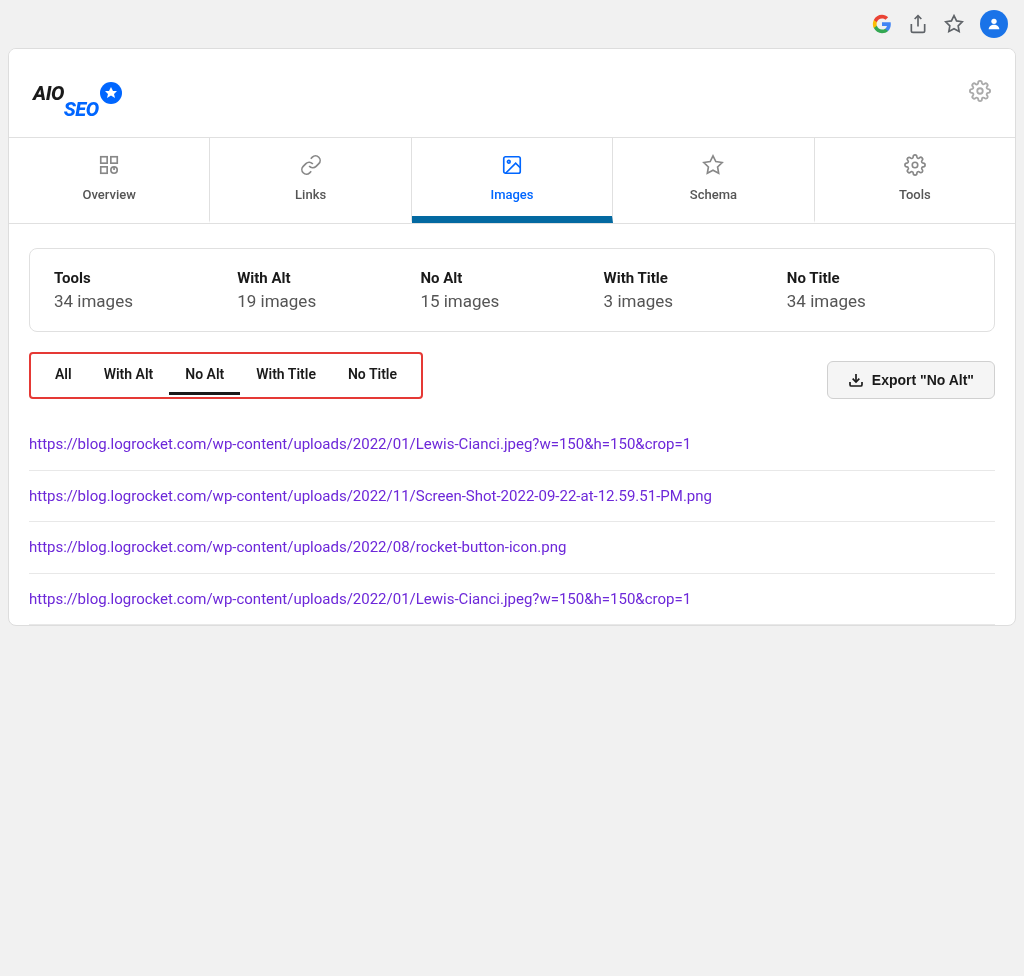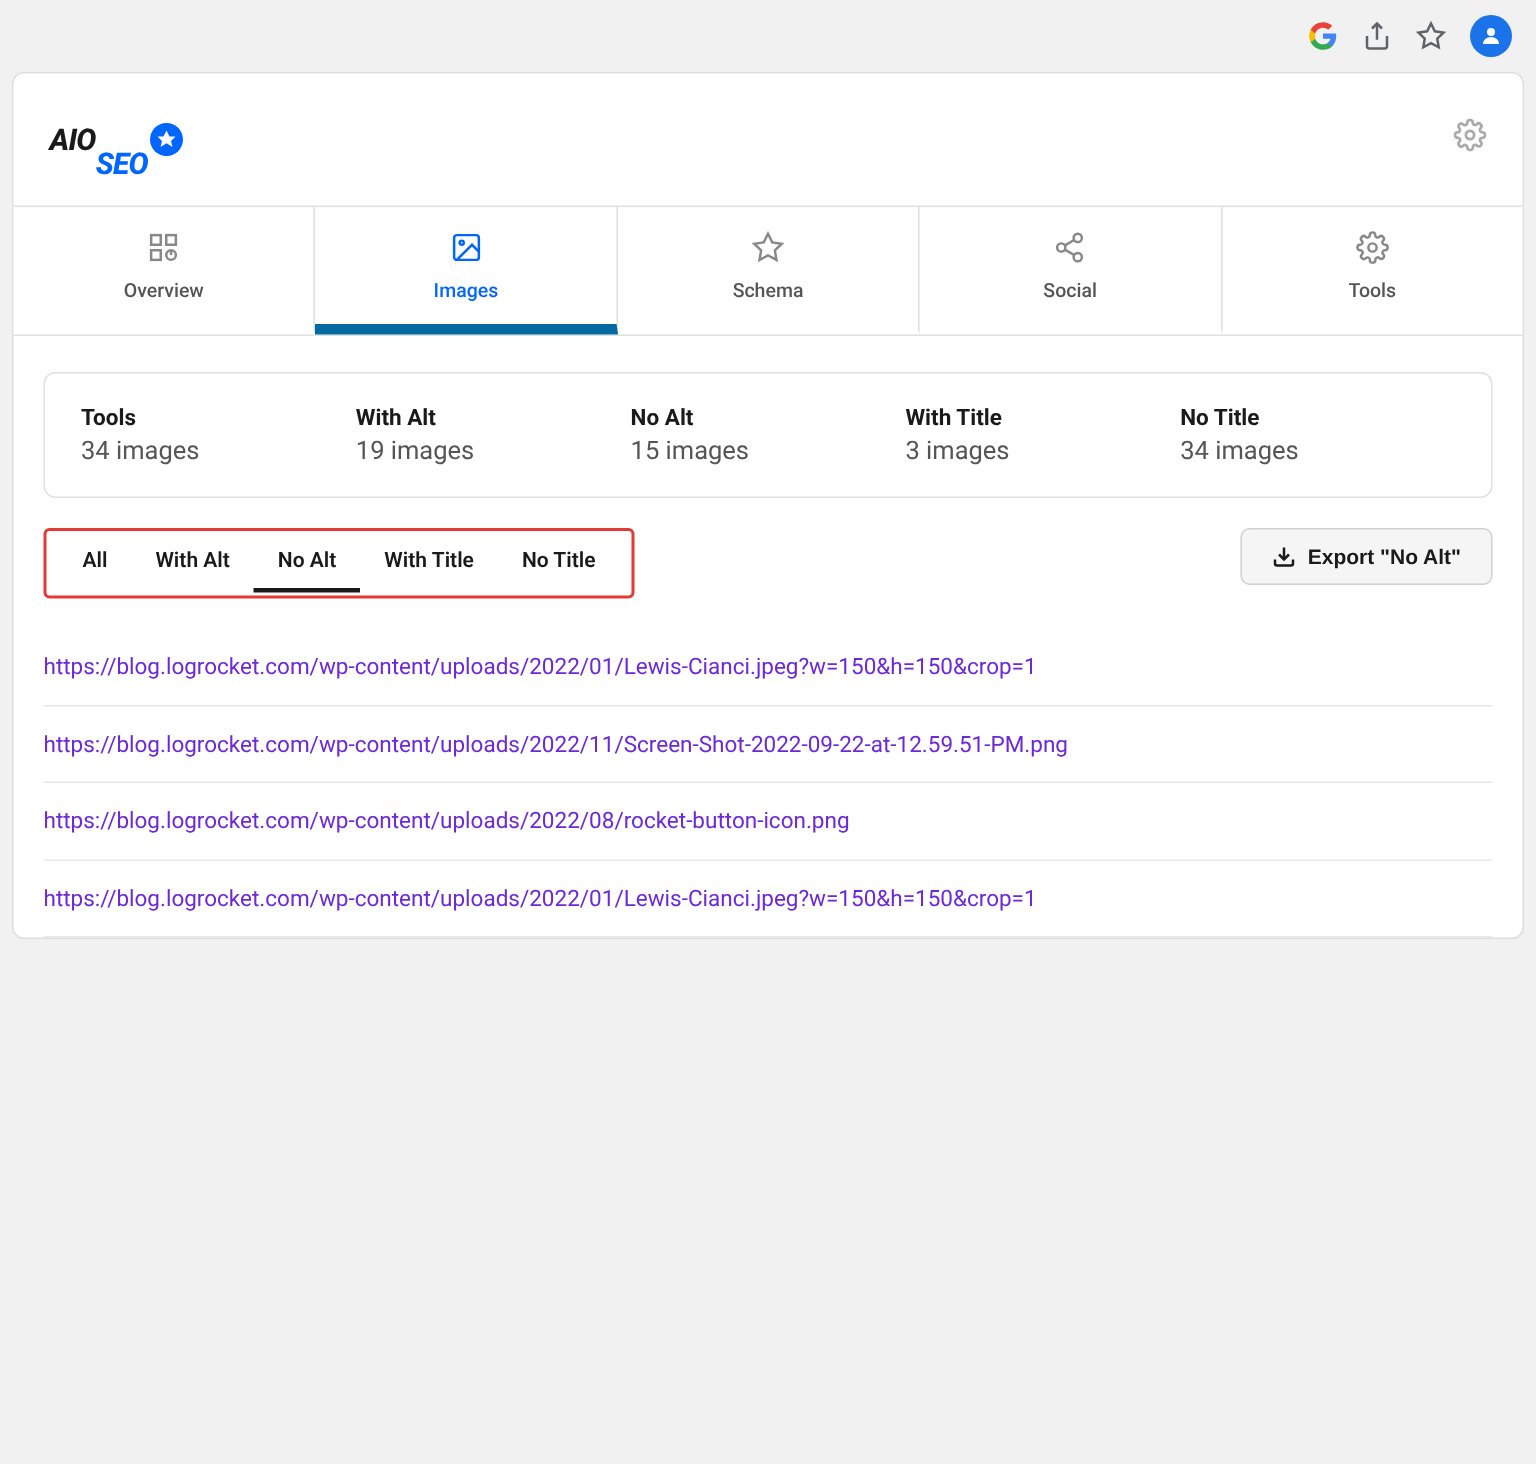--- a/index.html
+++ b/index.html
@@ -168,21 +168,21 @@
 
     .stat-value {
       font-size: 17px;
       color: #555;
     }
 
     
     .filter-section {
       margin: 0 20px 20px;
       display: flex;
-      align-items: flex-start;
+      align-items: flex-end;
       justify-content: space-between;
     }
 
     .filter-tabs-wrapper {
       border: 2px solid #e53935;
       border-radius: 4px;
       padding: 2px 8px;
     }
 
     .filter-tabs {
@@ -301,20 +301,29 @@
             <rect x="14" y="3" width="7" height="7"></rect>
             <rect x="3" y="14" width="7" height="7"></rect>
             <circle cx="17.5" cy="17.5" r="3.5"></circle>
             <line x1="17.5" y1="14" x2="17.5" y2="17.5"></line>
           </svg>
         </div>
         <span>Overview</span>
       </div>
 
 
+      <div class="nav-tab">
+        <div class="nav-tab-icon">
+          <svg width="22" height="22" viewBox="0 0 24 24" fill="none" stroke="currentColor" stroke-width="1.8">
+            <path d="M10 13a5 5 0 007.54.54l3-3a5 5 0 00-7.07-7.07l-1.72 1.71"></path>
+            <path d="M14 11a5 5 0 00-7.54-.54l-3 3a5 5 0 007.07 7.07l1.71-1.71"></path>
+          </svg>
+        </div>
+        <span>Links</span>
+      </div>
 
       <div class="nav-tab active">
         <div class="nav-tab-icon">
           <svg width="22" height="22" viewBox="0 0 24 24" fill="none" stroke="#0066ff" stroke-width="1.8">
             <rect x="3" y="3" width="18" height="18" rx="2" ry="2"></rect>
             <circle cx="8.5" cy="8.5" r="1.5"></circle>
             <polyline points="21 15 16 10 5 21"></polyline>
           </svg>
         </div>
         <span>Images</span>
@@ -322,32 +331,20 @@
 
       <div class="nav-tab">
         <div class="nav-tab-icon">
           <svg width="22" height="22" viewBox="0 0 24 24" fill="none" stroke="currentColor" stroke-width="1.8">
             <polygon points="12 2 15.09 8.26 22 9.27 17 14.14 18.18 21.02 12 17.77 5.82 21.02 7 14.14 2 9.27 8.91 8.26 12 2"></polygon>
           </svg>
         </div>
         <span>Schema</span>
       </div>
 
-      <div class="nav-tab">
-        <div class="nav-tab-icon">
-          <svg width="22" height="22" viewBox="0 0 24 24" fill="none" stroke="currentColor" stroke-width="1.8">
-            <circle cx="18" cy="5" r="3"></circle>
-            <circle cx="6" cy="12" r="3"></circle>
-            <circle cx="18" cy="19" r="3"></circle>
-            <line x1="8.59" y1="13.51" x2="15.42" y2="17.49"></line>
-            <line x1="15.41" y1="6.51" x2="8.59" y2="10.49"></line>
-          </svg>
-        </div>
-        <span>Social</span>
-      </div>
 
       <div class="nav-tab">
         <div class="nav-tab-icon">
           <svg width="22" height="22" viewBox="0 0 24 24" fill="none" stroke="currentColor" stroke-width="1.8">
             <circle cx="12" cy="12" r="3"></circle>
             <path d="M19.4 15a1.65 1.65 0 00.33 1.82l.06.06a2 2 0 010 2.83 2 2 0 01-2.83 0l-.06-.06a1.65 1.65 0 00-1.82-.33 1.65 1.65 0 00-1 1.51V21a2 2 0 01-4 0v-.09A1.65 1.65 0 009 19.4a1.65 1.65 0 00-1.82.33l-.06.06a2 2 0 01-2.83-2.83l.06-.06A1.65 1.65 0 004.68 15a1.65 1.65 0 00-1.51-1H3a2 2 0 010-4h.09A1.65 1.65 0 004.6 9a1.65 1.65 0 00-.33-1.82l-.06-.06a2 2 0 012.83-2.83l.06.06A1.65 1.65 0 009 4.68a1.65 1.65 0 001-1.51V3a2 2 0 014 0v.09a1.65 1.65 0 001 1.51 1.65 1.65 0 001.82-.33l.06-.06a2 2 0 012.83 2.83l-.06.06A1.65 1.65 0 0019.4 9a1.65 1.65 0 001.51 1H21a2 2 0 010 4h-.09a1.65 1.65 0 00-1.51 1z"></path>
           </svg>
         </div>
         <span>Tools</span>
       </div>

